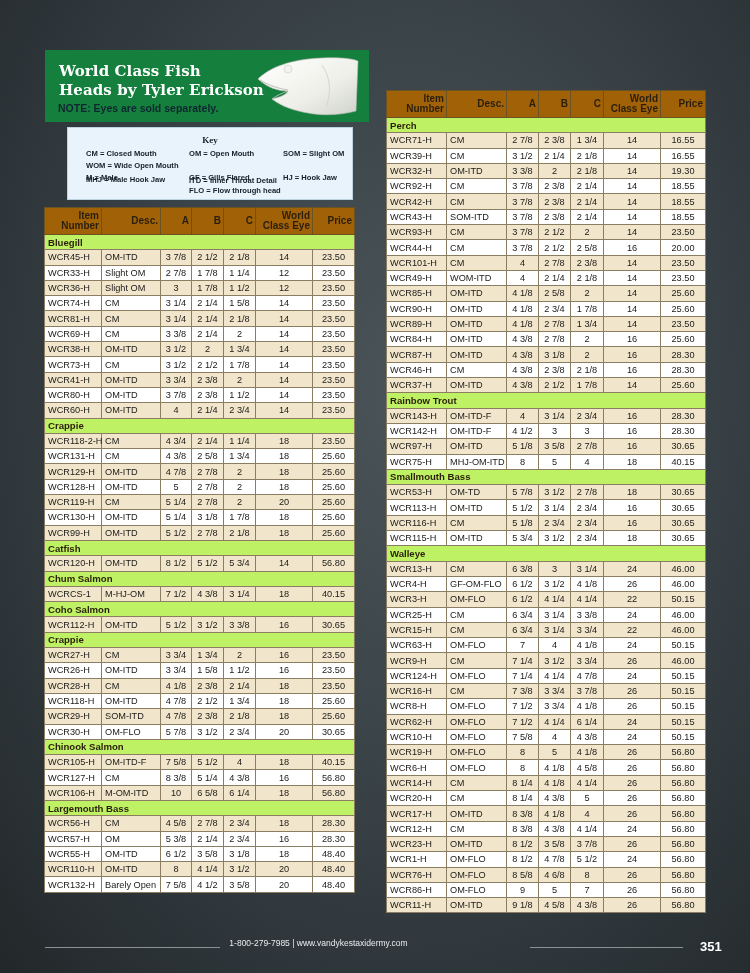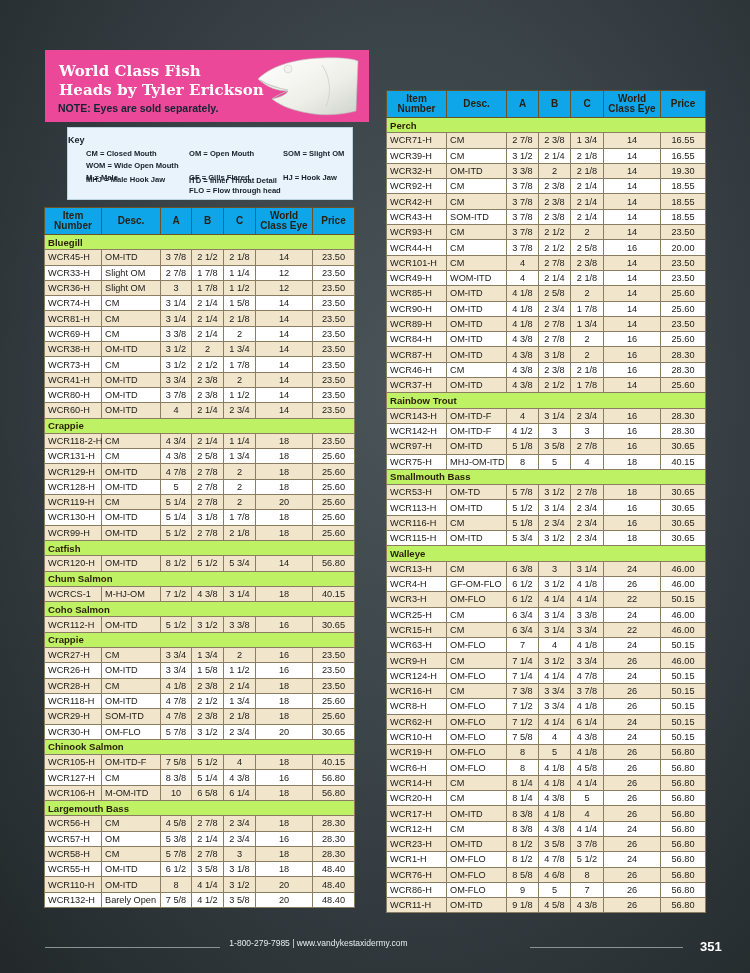--- a/index.html
+++ b/index.html
@@ -5,52 +5,52 @@
   * { box-sizing: border-box; margin: 0; padding: 0; }
   html, body { width: 750px; height: 973px; }
   body {
     background: radial-gradient(ellipse at 55% 40%, #4a5459 0%, #3a4348 45%, #2b3236 80%, #222829 100%);
     font-family: "Liberation Sans", sans-serif;
     position: relative;
     overflow: hidden;
   }
   .banner {
     position: absolute; left: 45px; top: 50px; width: 324px; height: 72px;
-    background: #ec4899;
+    background: #15803d;
   }
   .banner .t1, .banner .t2 {
     position: absolute; left: 14px; color: #fff;
     font-family: "DejaVu Serif", serif; font-weight: bold; font-size: 15px;
     letter-spacing: 0.1px;
   }
   .banner .t1 { top: 12px; }
   .banner .t2 { top: 31px; }
   .banner .note {
     position: absolute; left: 13px; top: 52px; font-size: 10.5px; color: #102532;
     font-weight: bold;
   }
   .fishhead {
     position: absolute; left: 207px; top: 5px; width: 108px; height: 62px;
   }
   .key {
     position: absolute; left: 67px; top: 127px; width: 286px; height: 73px;
     background: #e8f3fb; border: 1px solid #bcd3e0;
     font-size: 7.6px; font-weight: bold; color: #16202a;
   }
-  .key .title { position: absolute; top: 7px; left: 0; width: 100%; text-align: left; font-size: 9px; }
+  .key .title { position: absolute; top: 7px; left: 0; width: 100%; text-align: center; font-size: 9px; font-family: Liberation Serif, serif; }
   .key .k { position: absolute; white-space: nowrap; }
 
   table.price {
     position: absolute; border-collapse: collapse; table-layout: fixed;
     font-family: "Liberation Sans", sans-serif; font-size: 9.2px; color: #1c1a17;
   }
   table.price th {
-    background: #0ea5e9; color: #2a1f0e; font-weight: bold; font-size: 10px;
+    background: #a16207; color: #2a1f0e; font-weight: bold; font-size: 10px;
     line-height: 10px; height: 27px; border: 1px solid #6b5222;
-    text-align: center; padding: 1px 2px;
+    text-align: right; padding: 1px 2px;
   }
   table.price td {
     height: 15.3px; border: 1px solid #8b7d62; padding: 0 3px; white-space: nowrap;
     text-align: center;
   }
   table.price td.c-item, table.price td.c-desc { text-align: left; }
   table.price tr.odd td { background: #f1e6cc; }
   table.price tr.even td { background: #ffffff; }
   table.price tr.sec td {
     background: #bef264; font-weight: bold; font-size: 9.6px; color: #2b1e0b;
@@ -432,29 +432,20 @@
       </tr>
       <tr class="even">
         <td class="c-item">WCR57-H</td>
         <td class="c-desc">OM</td>
         <td class="c-a">5 3/8</td>
         <td class="c-b">2 1/4</td>
         <td class="c-c">2 3/4</td>
         <td class="c-eye">16</td>
         <td class="c-price">28.30</td>
       </tr>
-      <tr class="odd">
-        <td class="c-item">WCR58-H</td>
-        <td class="c-desc">CM</td>
-        <td class="c-a">5 7/8</td>
-        <td class="c-b">2 7/8</td>
-        <td class="c-c">3</td>
-        <td class="c-eye">18</td>
-        <td class="c-price">28.30</td>
-      </tr>
       <tr class="even">
         <td class="c-item">WCR55-H</td>
         <td class="c-desc">OM-ITD</td>
         <td class="c-a">6 1/2</td>
         <td class="c-b">3 5/8</td>
         <td class="c-c">3 1/8</td>
         <td class="c-eye">18</td>
         <td class="c-price">48.40</td>
       </tr>
       <tr class="odd">

